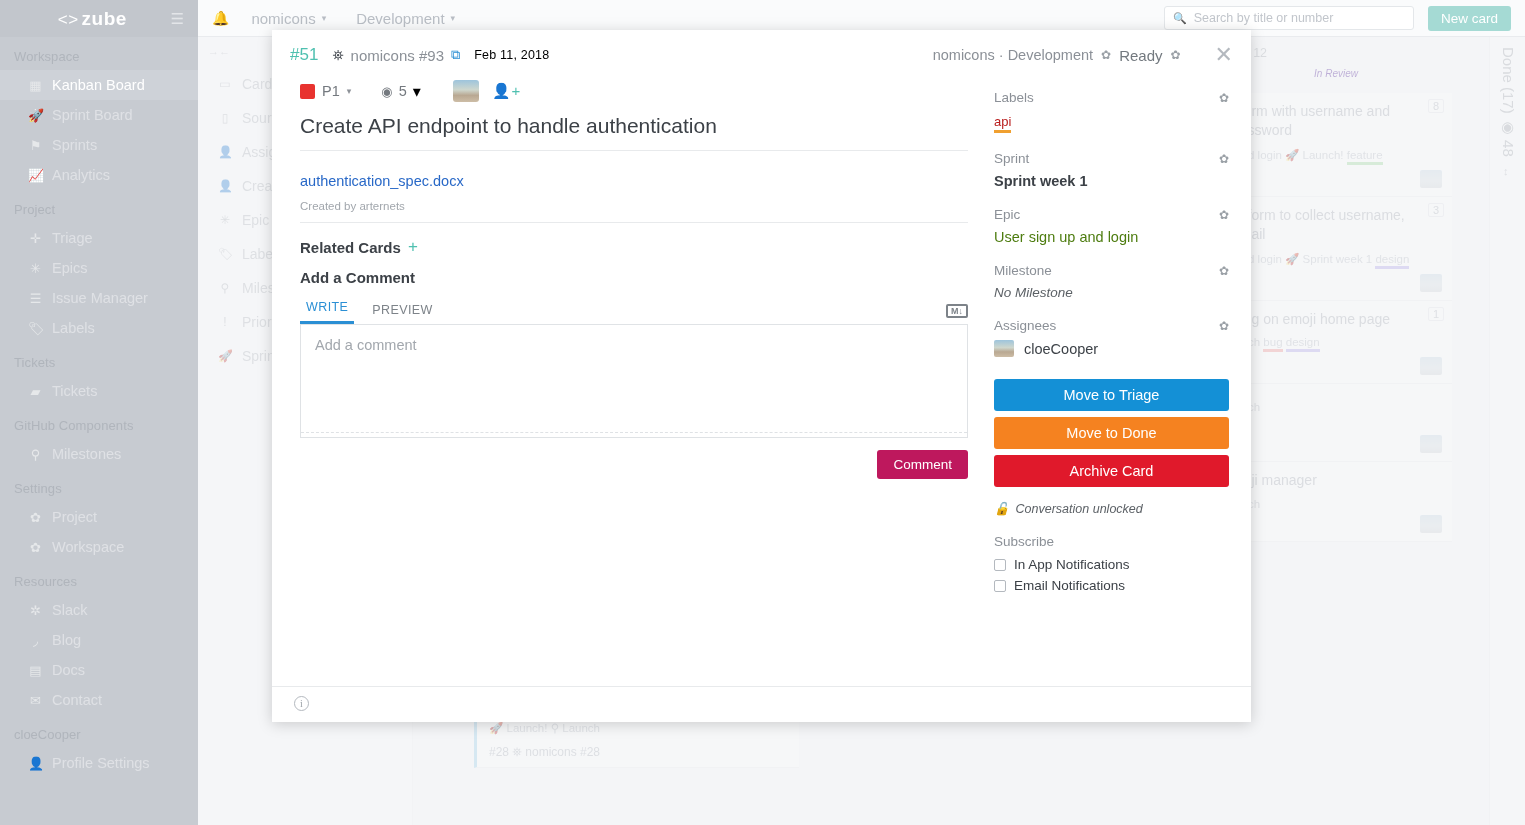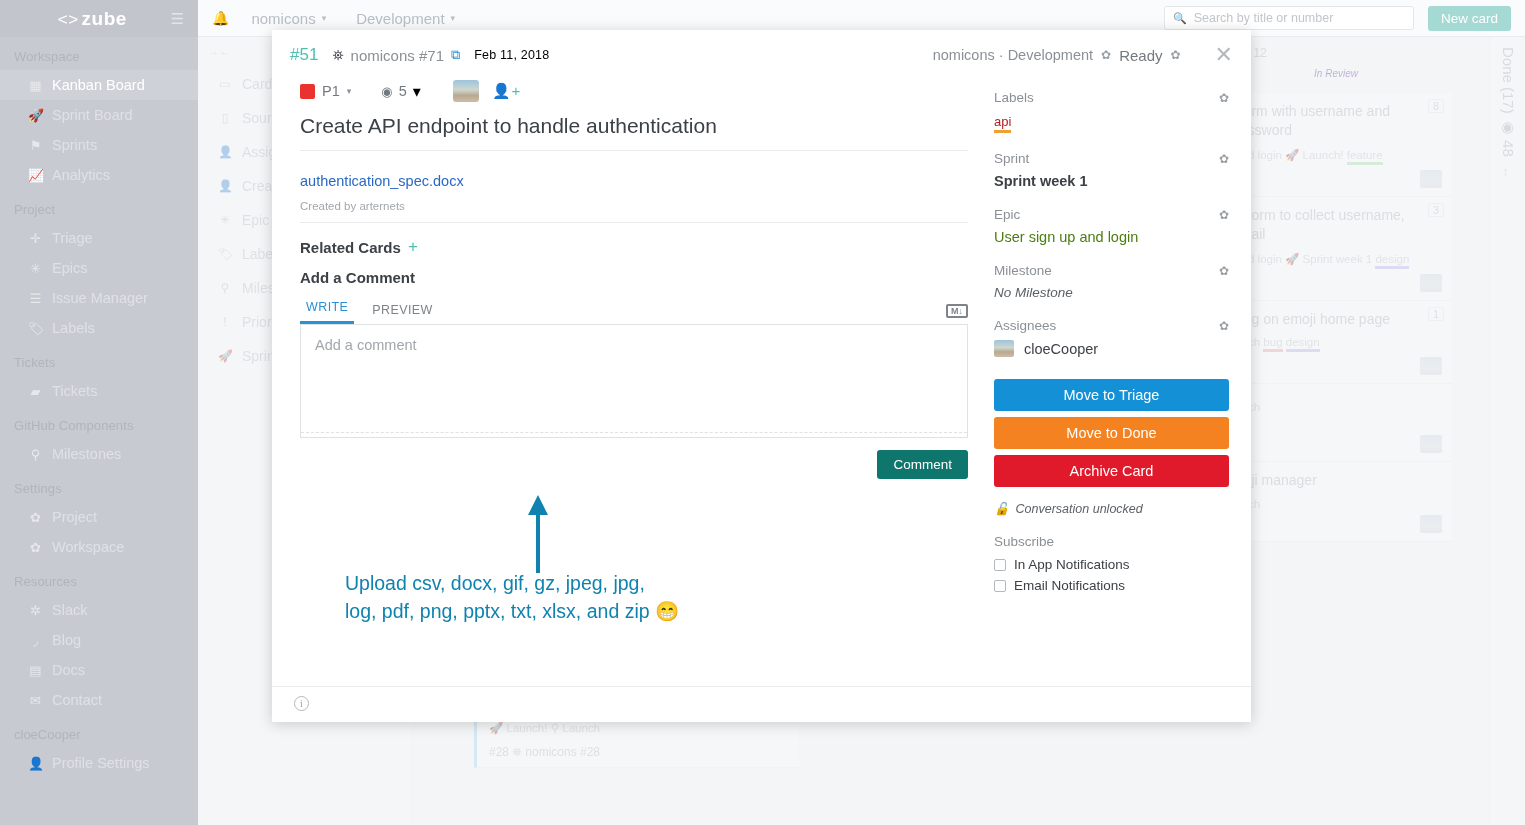--- a/index.html
+++ b/index.html
@@ -240,21 +240,21 @@
     width: 100%; height: 108px; border: 0; outline: 0; resize: none;
     padding: 12px 14px; font-size: 14.5px; color: #3c4147;
     font-family: "Liberation Sans", sans-serif;
     border-bottom: 1px dashed #dfe2e5;
   }
   .comment-ta::placeholder { color: #a2a7ad; }
   .attach-note { padding: 9px 14px 11px 14px; font-size: 12.5px; color: #5c6166; }
   .attach-note a { color: #2b8fd4; text-decoration: none; cursor: pointer; }
   .comment-btn-row { display: flex; justify-content: flex-end; padding-top: 12px; }
   .comment-btn {
-    background: #0f766e; color: #fff; border: 0; border-radius: 3px;
+    background: #be185d; color: #fff; border: 0; border-radius: 3px;
     padding: 7px 16px; font-size: 13.5px; cursor: pointer;
     font-family: "Liberation Sans", sans-serif;
   }
 
   
   .annot { position: relative; margin-top: 14px; height: 140px; }
   .annot svg { position: absolute; left: 226px; top: 0; }
   .annot .atext {
     position: absolute; left: 45px; top: 76px;
     font-size: 19.5px; color: #1082b0; line-height: 1.45;
@@ -546,21 +546,21 @@
       <div class="num">#28  ⛯ nomicons #28</div>
     </div>
   </div>
 
   <div class="modal">
 
     <div class="m-head">
       <span class="m-id">#51</span>
       <span class="m-gh">
         <span class="ghi">⛯</span>
-        <span>nomicons #71</span>
+        <span>nomicons #93</span>
       </span>
       <span class="m-extlink">⧉</span>
       <span class="m-date">Feb 11, 2018</span>
       <span class="sp"></span>
       <span class="m-bc">nomicons · Development</span>
       <span class="m-gear">✿</span>
       <span class="m-ready">Ready</span>
       <span class="m-gear">✿</span>
       <span class="m-close">✕</span>
     </div>
@@ -606,29 +606,20 @@
         </div>
 
         <div class="comment-box">
           <textarea class="comment-ta" placeholder="Add a comment" style=""></textarea>
         </div>
 
         <div class="comment-btn-row">
           <button class="comment-btn">Comment</button>
         </div>
 
-        <div class="annot">
-          <svg width="24" height="80" viewBox="0 0 24 80">
-            <path d="M12 2 L22 22 L14 22 L14 80 L10 80 L10 22 L2 22 Z" fill="#1082b0"></path>
-          </svg>
-          <div class="atext">
-            <div>Upload csv, docx, gif, gz, jpeg, jpg,</div>
-            <div>log, pdf, png, pptx, txt, xlsx, and zip 😁</div>
-          </div>
-        </div>
       </div>
 
       <div class="m-right">
 
         <div class="r-sec">
           <div class="r-label">Labels</div>
           <div class="r-gear">✿</div>
           <span class="r-chip">api</span>
         </div>
 

